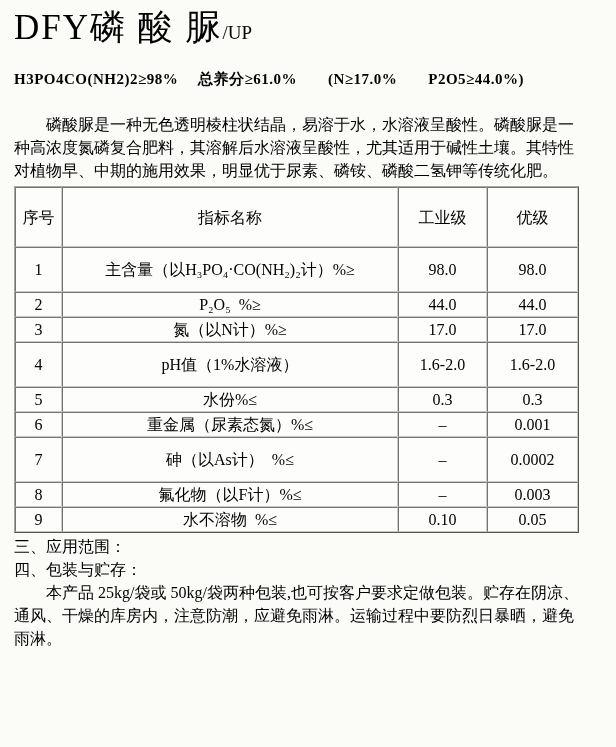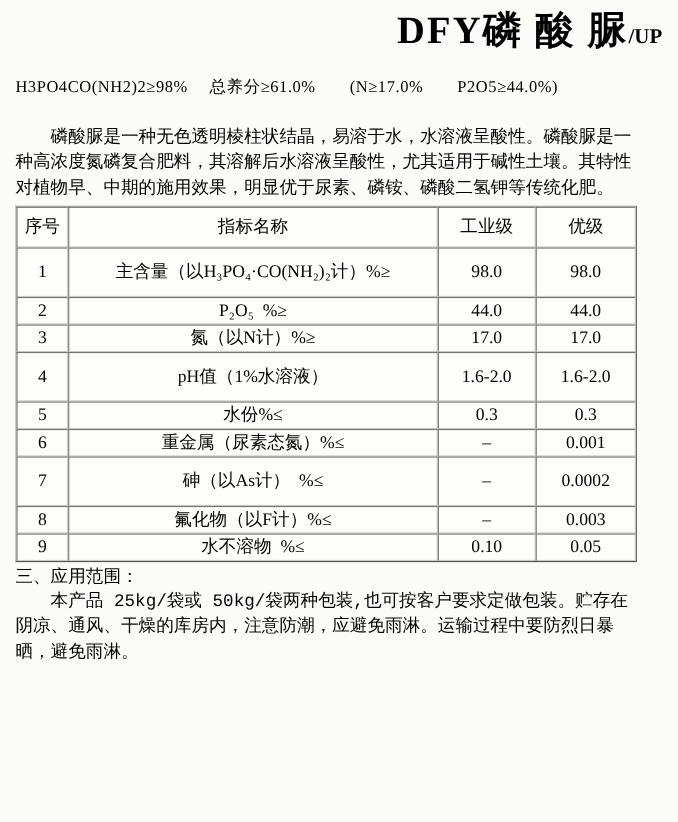--- a/index.html
+++ b/index.html
@@ -9,46 +9,46 @@
     height: 747px;
     background: #fbfbf8;
     color: #000;
     font-family: "Liberation Serif", "DejaVu Serif", serif;
     overflow: hidden;
   }
   .page { padding: 6px 14px 0 14px; }
 
   .title {
     margin: 0;
-    text-align: right;
+    text-align: left;
     font-size: 35px;
-    font-weight: 700;
+    font-weight: 400;
     line-height: 44px;
     letter-spacing: 2px;
     white-space: pre;
   }
   .title-sub { font-size: 19px; letter-spacing: 0; }
 
   .formula {
     margin-top: 14px;
     font-size: 15px;
-    font-weight: normal;
+    font-weight: bold;
     line-height: 20px;
     white-space: pre;
     letter-spacing: 0.5px;
   }
 
   .content {
     margin-top: 24px;
     width: 566px;
     font-size: 16px;
     line-height: 23px;
   }
   .sec-heading { margin: 0; }
-  .para { margin: 0; text-indent: 2em; text-align: left; font-family: Liberation Mono, monospace; }
+  .para { margin: 0; text-indent: 2em; text-align: left; }
 
   table.spec {
     border-collapse: separate;
     border-spacing: 0;
     width: 563px;
     margin: 4px 0 2px 0;
     border: 1px outset #a8a8a2;
     background: #fdfdfb;
     text-align: center;
     font-size: 16px;
@@ -56,21 +56,21 @@
   }
   table.spec th, table.spec td {
     border: 1px inset #c9c9c3;
     padding: 0 2px;
     font-weight: normal;
     height: 21px;
     vertical-align: middle;
     overflow: hidden;
     white-space: pre;
   }
-  table.spec thead th { height: 37px; }
+  table.spec thead th { height: 60px; }
   table.spec tr.tall td { height: 45px; }
   col.c-no  { width: 47px; }
   col.c-name{ width: 336px; }
   col.c-ind { width: 89px; }
   col.c-pre { width: 91px; }
 </style>
 </head>
 <body>
 
 <div class="page">
@@ -152,16 +152,17 @@
             <td>9</td>
             <td>水不溶物  %≤</td>
             <td>0.10</td>
             <td>0.05</td>
           </tr>
         </tbody>
     </table>
 
     <div class="sec-heading">三、应用范围：</div>
 
+    <div class="sec-heading">四、包装与贮存：</div>
     <p class="para">本产品 25kg/袋或 50kg/袋两种包装,也可按客户要求定做包装。贮存在阴凉、通风、干燥的库房内，注意防潮，应避免雨淋。运输过程中要防烈日暴晒，避免雨淋。</p>
 
   </div>
 </div>
 
 </body></html>

